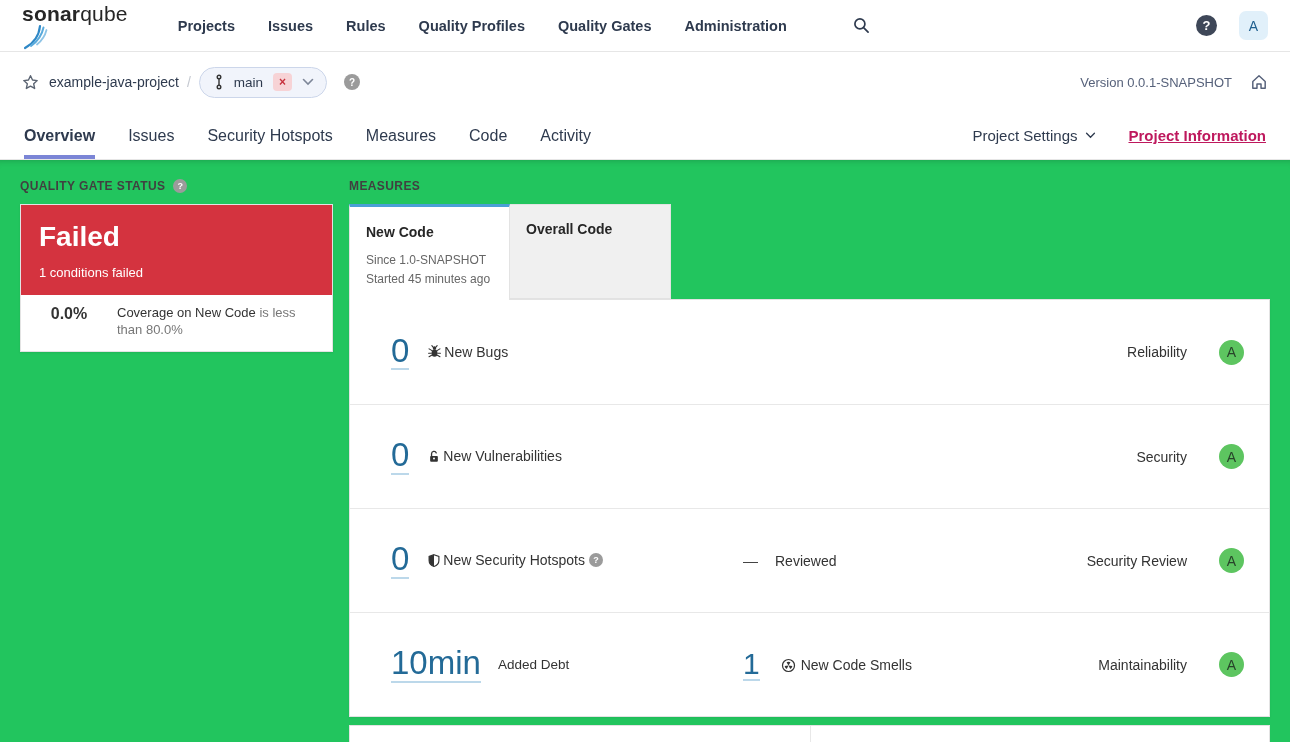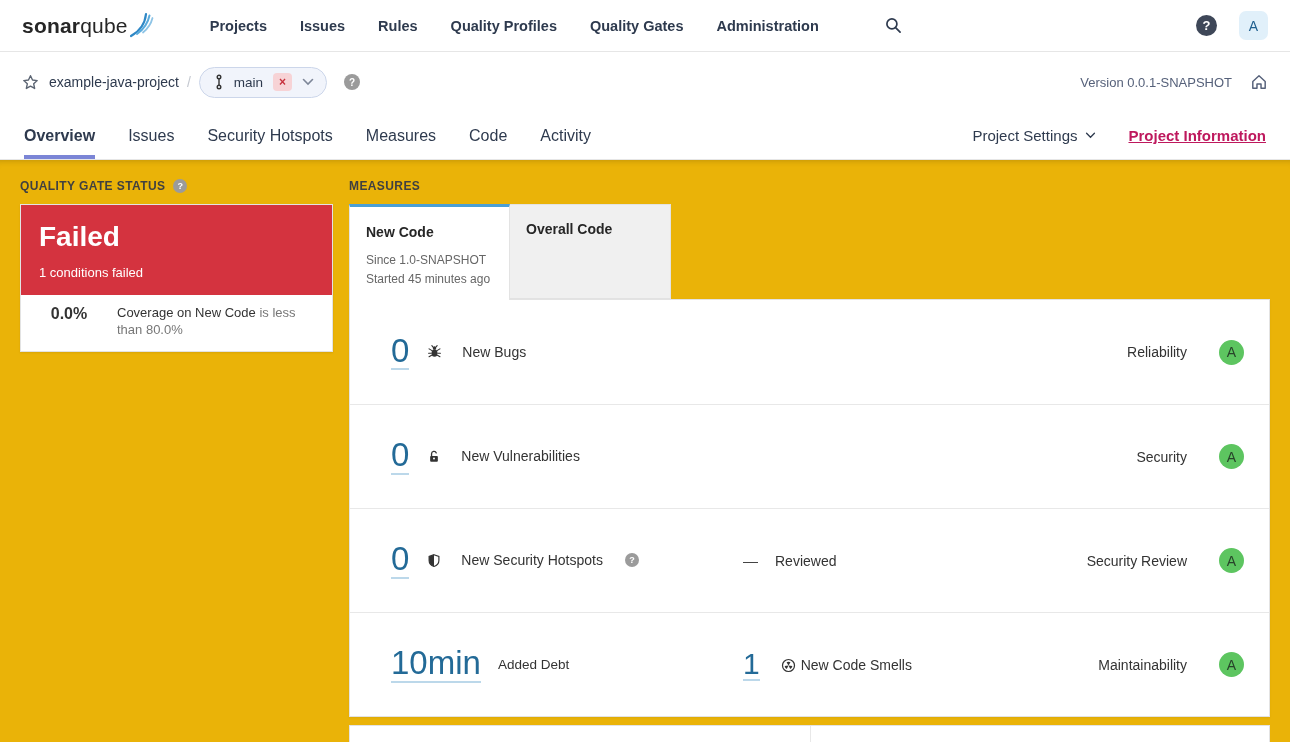--- a/index.html
+++ b/index.html
@@ -2,21 +2,21 @@
 <html><head>
 <meta charset="utf-8">
 <style>
   * { margin:0; padding:0; box-sizing:border-box; }
   html,body { width:1290px; height:742px; overflow:hidden; background:#fff;
     font-family:"Liberation Sans","DejaVu Sans",sans-serif; color:#333; }
 
   
   .navbar { height:52px; background:#fff; border-bottom:1px solid #e6e6e6;
     display:flex; align-items:center; padding:0 22px; }
-  .logo { display:flex; align-items:flex-start; cursor:pointer; }
+  .logo { display:flex; align-items:flex-start; cursor:pointer;flex-direction:column; }
   .logo-text { font-size:21px; color:#262626; letter-spacing:.2px; }
   .logo-text b { font-weight:700; }
   .logo-waves { margin-left:2px; margin-top:-2px; }
   .nav-links { display:flex; align-items:center; margin-left:50px; gap:33px; }
   .nav-link { font-size:14.5px; font-weight:700; color:#2e3a4e; cursor:pointer; white-space:nowrap; }
   .nav-search { margin-left:33px; cursor:pointer; display:flex; }
   .nav-right { margin-left:auto; display:flex; align-items:center; gap:22px; }
   .help-badge { width:21px; height:21px; border-radius:50%; background:#3e4758; color:#fff;
     font-size:13px; font-weight:700; display:flex; align-items:center; justify-content:center; cursor:pointer; }
   .avatar { width:29px; height:29px; border-radius:7px; background:#e1f0fa; color:#1f5f8f;
@@ -43,21 +43,21 @@
     display:flex; align-items:stretch; padding:0 24px; }
   .tabs { display:flex; gap:33px; }
   .tab { display:flex; align-items:center; font-size:16px; color:#2e3a4e; cursor:pointer; position:relative; }
   .tab.active { font-weight:700; }
   .tab.active::after { content:""; position:absolute; left:0; right:0; bottom:0; height:4px; background:#7b85d6; }
   .tabs-right { margin-left:auto; display:flex; align-items:center; gap:32px; }
   .proj-settings { display:flex; align-items:center; gap:8px; font-size:15px; color:#2e3a4e; cursor:pointer; }
   .proj-info { font-size:15px; font-weight:700; color:#be185d; text-decoration:underline; cursor:pointer; }
 
   
-  .content { height:582px; background:#eab308; padding:18px 20px 0;
+  .content { height:582px; background:#22c55e; padding:18px 20px 0;
     box-shadow: inset 0 7px 7px -7px rgba(0,0,0,.22); display:flex; gap:16px; }
   .section-head { font-size:12px; font-weight:700; color:#404040; letter-spacing:.4px;
     display:flex; align-items:center; gap:8px; margin-bottom:10px; height:16px; }
 
   .left-col { width:313px; flex:none; }
   .qg-card { background:#fff; border:1px solid #e3e3e3; box-shadow:0 1px 2px rgba(0,0,0,.08); }
   .qg-banner { background:#d4333f; color:#fff; padding:18px 18px 20px; height:90px; }
   .qg-status { font-size:28px; font-weight:700; line-height:1; }
   .qg-sub { font-size:13px; margin-top:14px; }
   .qg-cond { display:flex; align-items:flex-start; padding:10px 14px 10px 0; min-height:56px; }
@@ -74,21 +74,21 @@
   .m-tab.inactive { background:#f0f0f0; border:1px solid #e3e3e3; border-left:none; }
   .m-tab-title { font-size:14px; font-weight:700; color:#262626; }
   .m-tab-sub { font-size:12px; color:#666; margin-top:11px; line-height:1.55; }
   .m-panel { background:#fff; border:1px solid #e3e3e3; box-shadow:0 1px 2px rgba(0,0,0,.06); position:relative; z-index:1; }
   .m-row { height:104px; display:flex; align-items:center; padding:0 25px 0 41px; }
   .m-row + .m-row { border-top:1px solid #e8e8e8; }
   .m-left { width:352px; flex:none; display:flex; align-items:center; }
   .m-mid { display:flex; align-items:center; }
   .big-num { font-size:33px; color:#236a97; line-height:1.05; border-bottom:2px solid #bcd8ea;
     cursor:pointer; display:inline-block; }
-  .m-label { display:flex; align-items:center; gap:20px; margin-left:18px; font-size:14px; color:#333; }
+  .m-label { display:flex; align-items:center; gap:2px; margin-left:18px; font-size:14px; color:#333; }
   .m-label .help-dot { width:14px; height:14px; font-size:9px; margin-left:2px; }
   .m-dash { font-size:15px; color:#444; }
   .m-mid-label { font-size:14px; color:#333; margin-left:17px; }
   .m-rating { margin-left:auto; display:flex; align-items:center; gap:32px; }
   .m-rating-label { font-size:14px; color:#333; }
   .rating-badge { width:25px; height:25px; border-radius:50%; background:#5dc560; color:#28432a;
     font-size:14px; display:flex; align-items:center; justify-content:center; cursor:pointer; }
   .m-left .added-debt { font-size:13.5px; color:#333; margin-left:17px; }
   .mid-icon-label { display:flex; align-items:flex-end; gap:5px; margin-left:21px; font-size:14px; color:#333; }
 

